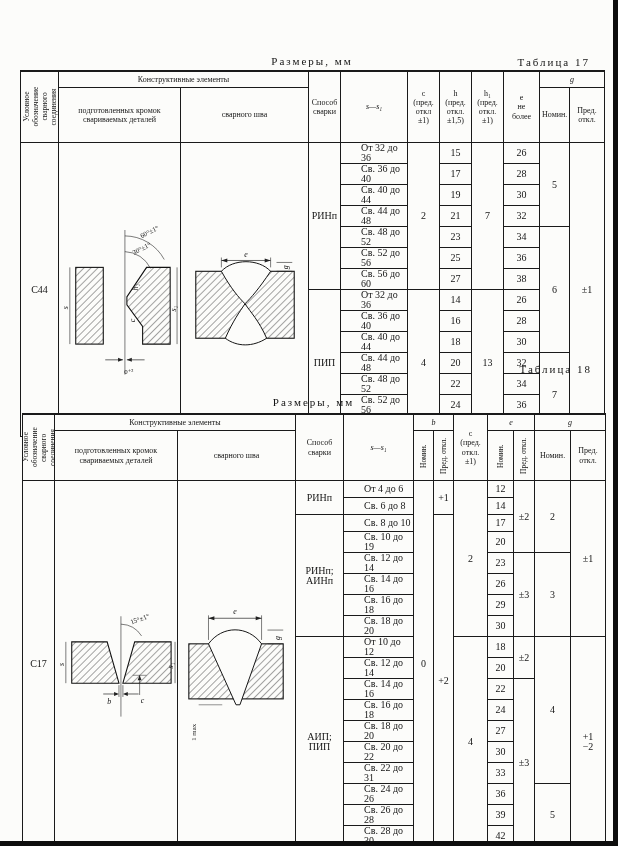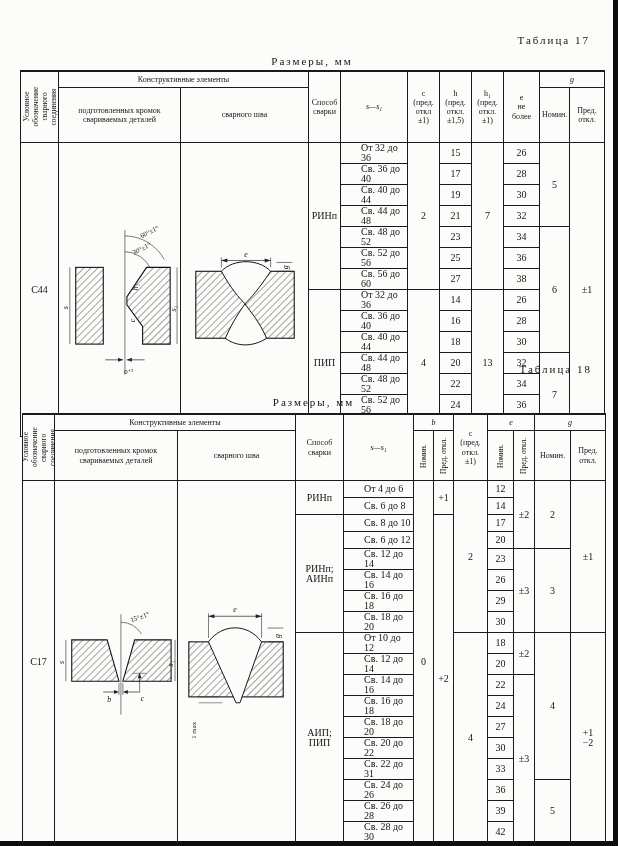--- a/index.html
+++ b/index.html
@@ -1,21 +1,21 @@
 <!DOCTYPE html>
 <html><head>
 <meta charset="utf-8">
 <style>
   html,body{margin:0;padding:0;background:#888;}
   #page{position:relative;width:618px;height:846px;background:#fcfcfa;color:#151515;
         font-family:"Liberation Serif","DejaVu Serif",serif;overflow:hidden;}
   .hdr{position:absolute;top:18px;right:24px;font-size:13px;font-weight:bold;letter-spacing:1px;}
   .tcap{position:absolute;font-size:11px;letter-spacing:2px;}
   .sizes{position:absolute;font-size:11px;letter-spacing:2px;text-align:center;}
-  #cap17{top:34px;right:28px;}
+  #cap17{top:56px;right:28px;}
   #siz17{top:55px;left:20px;width:584px;}
   #cap18{top:363px;right:26px;}
   #siz18{top:396px;left:22px;width:583px;}
   table{border-collapse:collapse;table-layout:fixed;position:absolute;background:#fcfcfa;}
   #tb17{left:20px;top:70px;width:584px;}
   #tb18{left:22px;top:413px;width:583px;}
   th,td{border:1px solid #1a1a1a;padding:0 2px;text-align:center;vertical-align:middle;
         font-weight:normal;overflow:hidden;}
   table{border:1.5px solid #1a1a1a;border-top:2.5px solid #1a1a1a;}
   thead th{font-size:8px;line-height:1.15;margin-top:12px;}
@@ -344,21 +344,21 @@
           <td>14</td>
         </tr>
         <tr>
           <td rowspan="6" class="pre">РИНп;
 АИНп</td>
           <td class="l">Св. 8 до 10</td>
           <td rowspan="16">+2</td>
           <td>17</td>
         </tr>
         <tr>
-          <td class="l">Св. 6 до 12</td>
+          <td class="l">Св. 10 до 19</td>
           <td>20</td>
         </tr>
         <tr>
           <td class="l">Св. 12 до 14</td>
           <td>23</td>
           <td rowspan="4">±3</td>
           <td rowspan="4">3</td>
         </tr>
         <tr>
           <td class="l">Св. 14 до 16</td>

